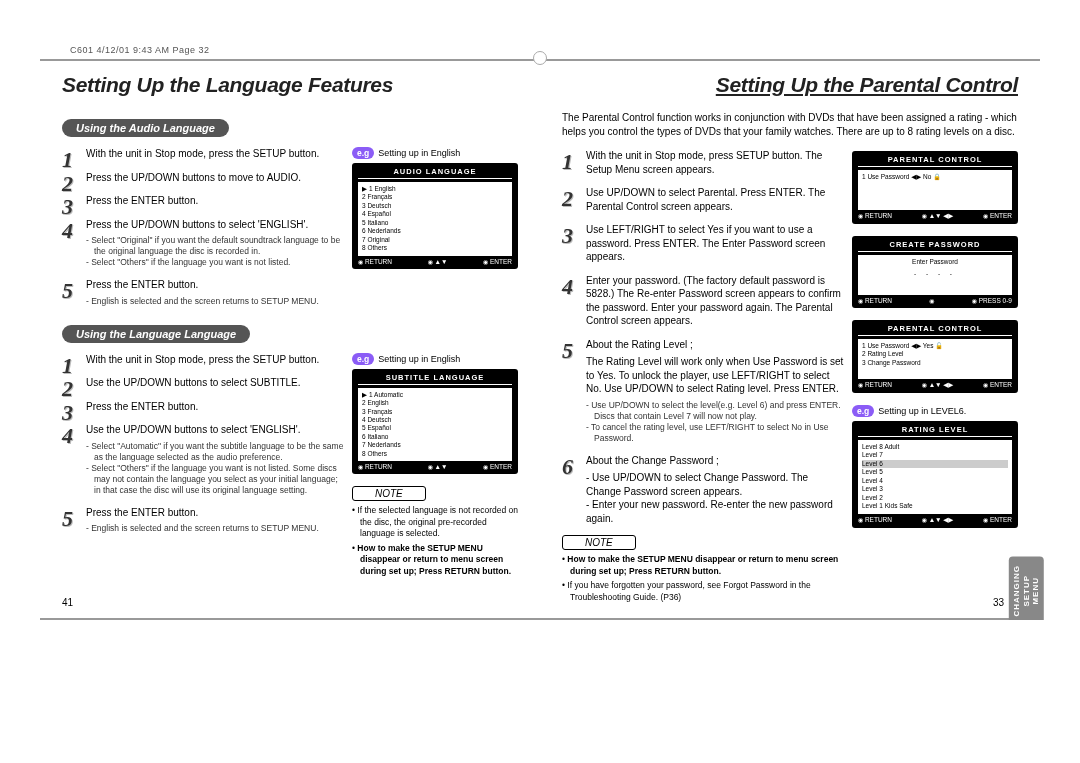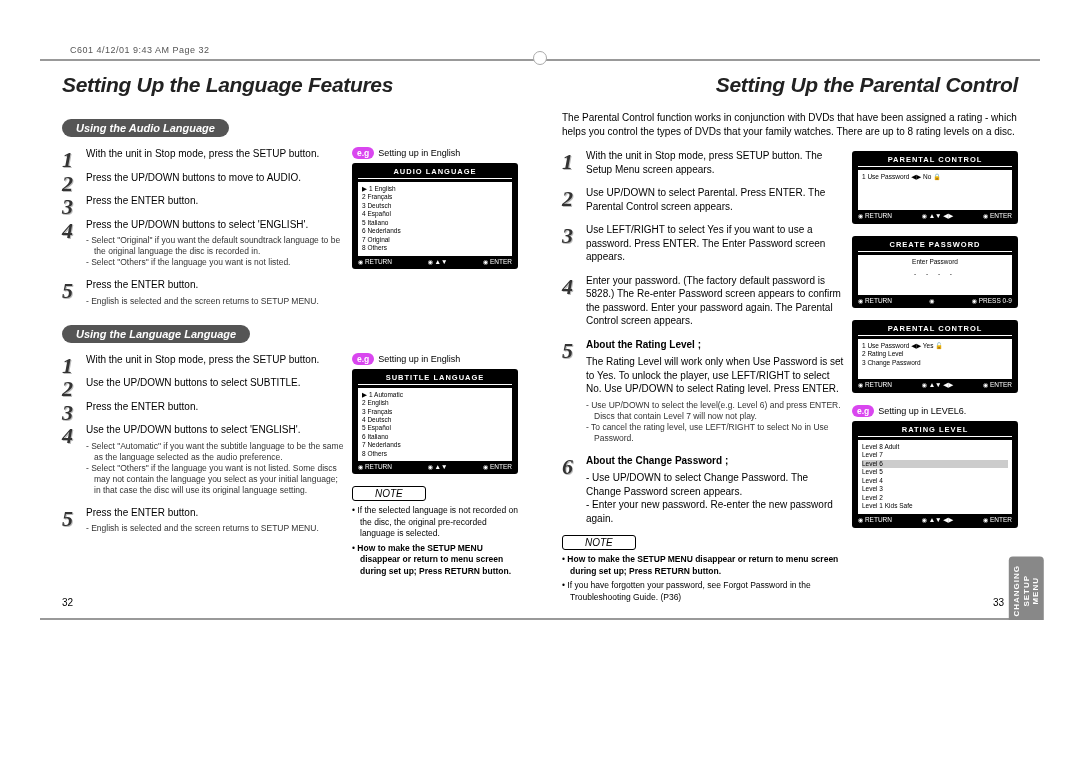--- a/index.html
+++ b/index.html
@@ -44,21 +44,21 @@
     position: relative;
   }
   h1.title {
     font-size: 21px;
     font-style: italic;
     font-weight: bold;
     margin: 6px 0 14px 0;
     color: #222;
     letter-spacing: -0.3px;
   }
-  .col.right h1.title { text-align: right; }
+  .col.right h1.title { text-align: right; text-decoration: underline; }
   .pill {
     display: inline-block;
     background: #555;
     color: #fff;
     font-style: italic;
     font-weight: bold;
     font-size: 11px;
     padding: 3px 14px;
     border-radius: 12px;
     margin: 8px 0 10px 0;
@@ -91,24 +91,24 @@
     color: #333;
     text-shadow: 1px 1px 0 #bbb;
   }
   ol.steps > li .sub {
     font-size: 8.5px;
     color: #333;
     margin-top: 4px;
     line-height: 1.3;
   }
   ol.steps > li .sub .dash { padding-left: 8px; text-indent: -8px; }
-  .strong-sub { font-weight: bold; }
+  .strong-sub { font-weight: normal; }
   .eg-pill {
     display:inline-block;
-    background:#d946ef; color:#fff;
+    background:#8b5cf6; color:#fff;
     font-weight:bold; font-size:8.5px;
     padding:1px 5px; border-radius:8px;
     margin-right:4px;
   }
   .eg-line { font-size:9px; margin:0 0 4px 0; }
   .tv {
     width:166px;
     background:#000;
     color:#fff;
     font-size:7px;
@@ -284,21 +284,21 @@
         <div class="note-box">
           <div class="note-label">NOTE</div>
           <ul>
             <li>If the selected language is not recorded on the disc, the original pre-recorded language is selected.</li>
             <li><b>How to make the SETUP MENU disappear or return to menu screen during set up; Press RETURN button.</b></li>
           </ul>
         </div>
       </div>
     </div>
 
-    <div class="pagenum-left">32</div>
+    <div class="pagenum-left">41</div>
   </div>
 
   <div class="col right">
     <h1 class="title">Setting Up the Parental Control</h1>
     <div class="intro">The Parental Control function works in conjunction with DVDs that have been assigned a rating - which helps you control the types of DVDs that your family watches. There are up to 8 rating levels on a disc.</div>
 
     <div class="body-row">
       <div class="steps-col">
         <ol class="steps">
           <li><span>With the unit in Stop mode, press SETUP button. The Setup Menu screen appears.</span></li>

